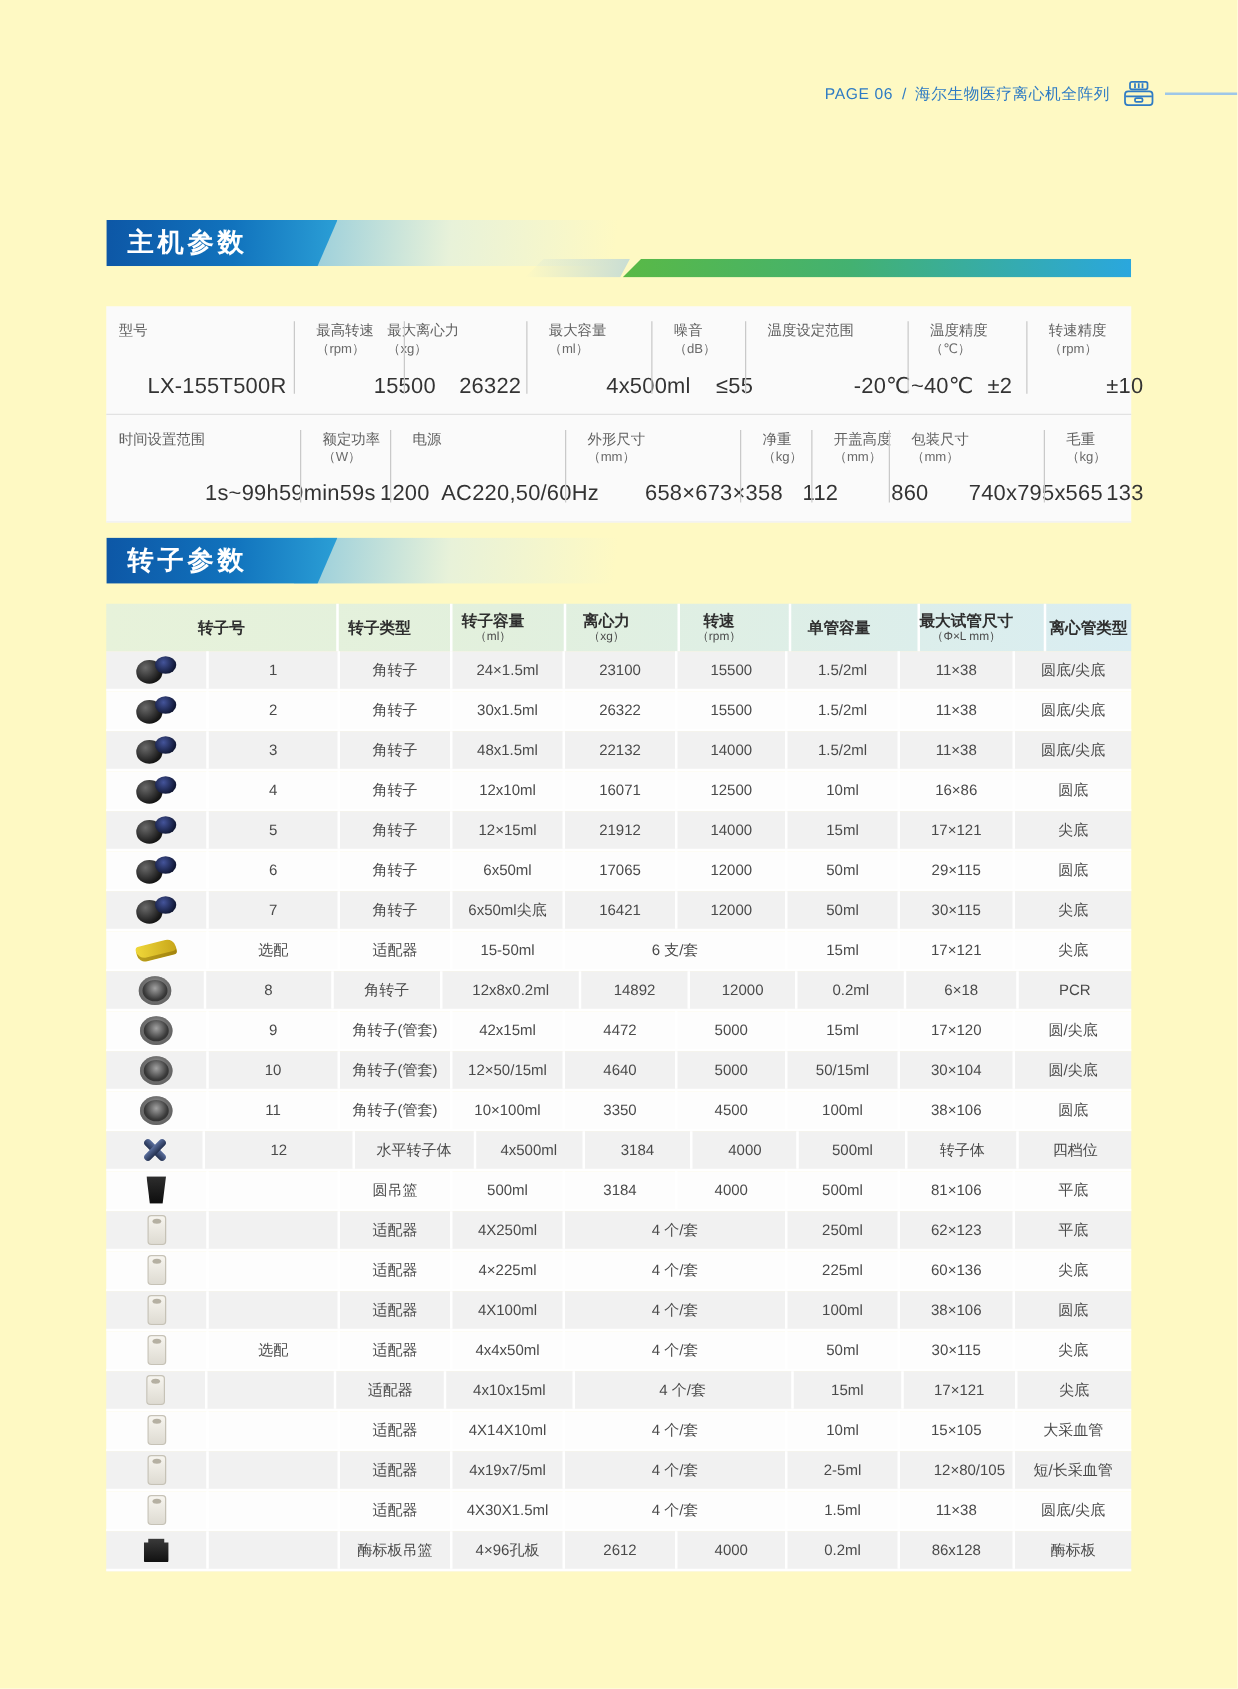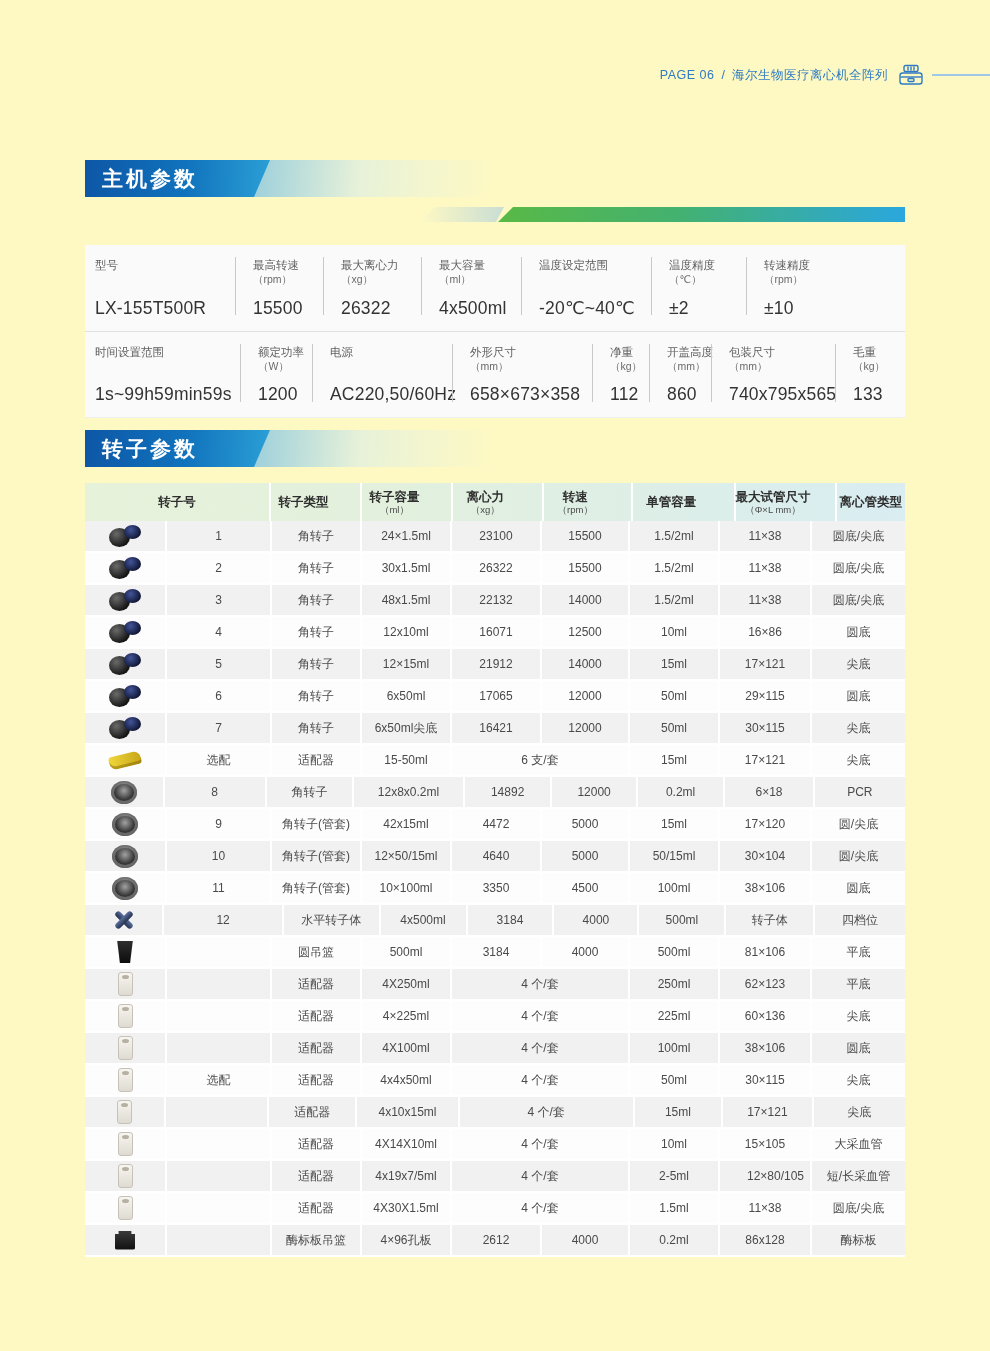--- a/index.html
+++ b/index.html
@@ -15,36 +15,36 @@
 
   
   .banner-wrap { position:absolute; left:85px; width:500px; height:37px; }
   .banner-tail { position:absolute; left:150px; top:0; width:330px; height:37px;
       background:linear-gradient(95deg, rgba(124,193,224,.85) 0%, rgba(205,233,244,.45) 38%, rgba(255,255,255,0) 78%);
       clip-path:polygon(16px 0, 100% 0, calc(100% - 16px) 100%, 0 100%); }
   .banner-blue { position:absolute; left:0; top:0; width:185px; height:37px;
       background:linear-gradient(92deg,#0d57a6 0%, #1173bd 55%, #2b9fd6 100%);
       clip-path:polygon(0 0, 100% 0, calc(100% - 16px) 100%, 0 100%);
       color:#fff; font-size:21px; font-weight:bold; letter-spacing:3px; line-height:37px; padding-left:17px; }
-  #banner-main { top:160px; }
+  #banner-main { top:176px; }
   #banner-rotor { top:430px; }
 
   
   .decor-bar { position:absolute; top:207px; left:498px; width:407px; height:15px;
       background:linear-gradient(90deg,#59b946 0%, #43b171 45%, #2aa7de 100%);
       clip-path:polygon(15px 0, 100% 0, 100% 100%, 0 100%); }
   .decor-bar-light { position:absolute; top:207px; left:420px; width:84px; height:15px;
       background:linear-gradient(90deg, rgba(255,255,255,0) 0%, rgba(158,199,226,.55) 100%);
       clip-path:polygon(15px 0, 100% 0, calc(100% - 8px) 100%, 0 100%); }
 
   
   .mp-card { position:absolute; left:85px; top:245px; width:820px; background:#fafafa; border-bottom:1px solid #efefef; }
   .mp-row { display:flex; height:86px; }
   .mp-row + .mp-row { border-top:1px solid #e2e2e2; }
-  .mp-cell { position:relative; height:100%; padding:13px 4px 12px 18px; display:flex; flex-direction:column; }
+  .mp-cell { position:relative; height:100%; padding:13px 4px 12px 18px; display:flex; flex-direction:row; }
   .mp-cell.first { padding-left:10px; }
   .mp-cell:not(.first)::before { content:""; position:absolute; left:0; top:12px; height:58px; border-left:1px solid #c9c9c9; }
   .mp-label { font-size:11.5px; color:#5f5f5f; line-height:14px; white-space:nowrap; }
   .mp-unit { font-size:10.5px; color:#6a6a6a; }
   .mp-value { margin-top:auto; font-size:17.5px; color:#333; letter-spacing:.2px; white-space:nowrap; }
 
   
   .rt { position:absolute; left:85px; top:483px; width:820px; }
   .rt-head { display:flex; height:38px; background:linear-gradient(90deg,#e7f2da 0%, #e2f0dd 38%, #d9edf2 100%); }
   .rt-hcell { display:flex; flex-direction:column; align-items:center; justify-content:center;
@@ -119,27 +119,31 @@
   <div class="mp-card">
     <div class="mp-row" id="mp-row-0">
         <div class="mp-cell first" style="width: 150px;">
           <div class="mp-label">型号</div>
           <div class="mp-value">LX-155T500R</div>
         </div>
         <div class="mp-cell" style="width: 88px;">
           <div class="mp-label">最高转速<br><span class="mp-unit">（rpm）</span></div>
           <div class="mp-value">15500</div>
         </div>
-        <div class="mp-cell" style="width: 98px;">
+        <div class="mp-cell" style="width: 98px; justify-content: flex-end;">
           <div class="mp-label">最大离心力<br><span class="mp-unit">（xg）</span></div>
           <div class="mp-value">26322</div>
         </div>
         <div class="mp-cell" style="width: 100px;">
           <div class="mp-label">最大容量<br><span class="mp-unit">（ml）</span></div>
           <div class="mp-value">4x500ml</div>
+        </div>
+        <div class="mp-cell" style="width: 75px;">
+          <div class="mp-label">噪音<br><span class="mp-unit">（dB）</span></div>
+          <div class="mp-value">≤55</div>
         </div>
         <div class="mp-cell" style="width: 130px;">
           <div class="mp-label">温度设定范围</div>
           <div class="mp-value">-20℃~40℃</div>
         </div>
         <div class="mp-cell" style="width: 95px;">
           <div class="mp-label">温度精度<br><span class="mp-unit">（℃）</span></div>
           <div class="mp-value">±2</div>
         </div>
         <div class="mp-cell" style="width: 84px;">

